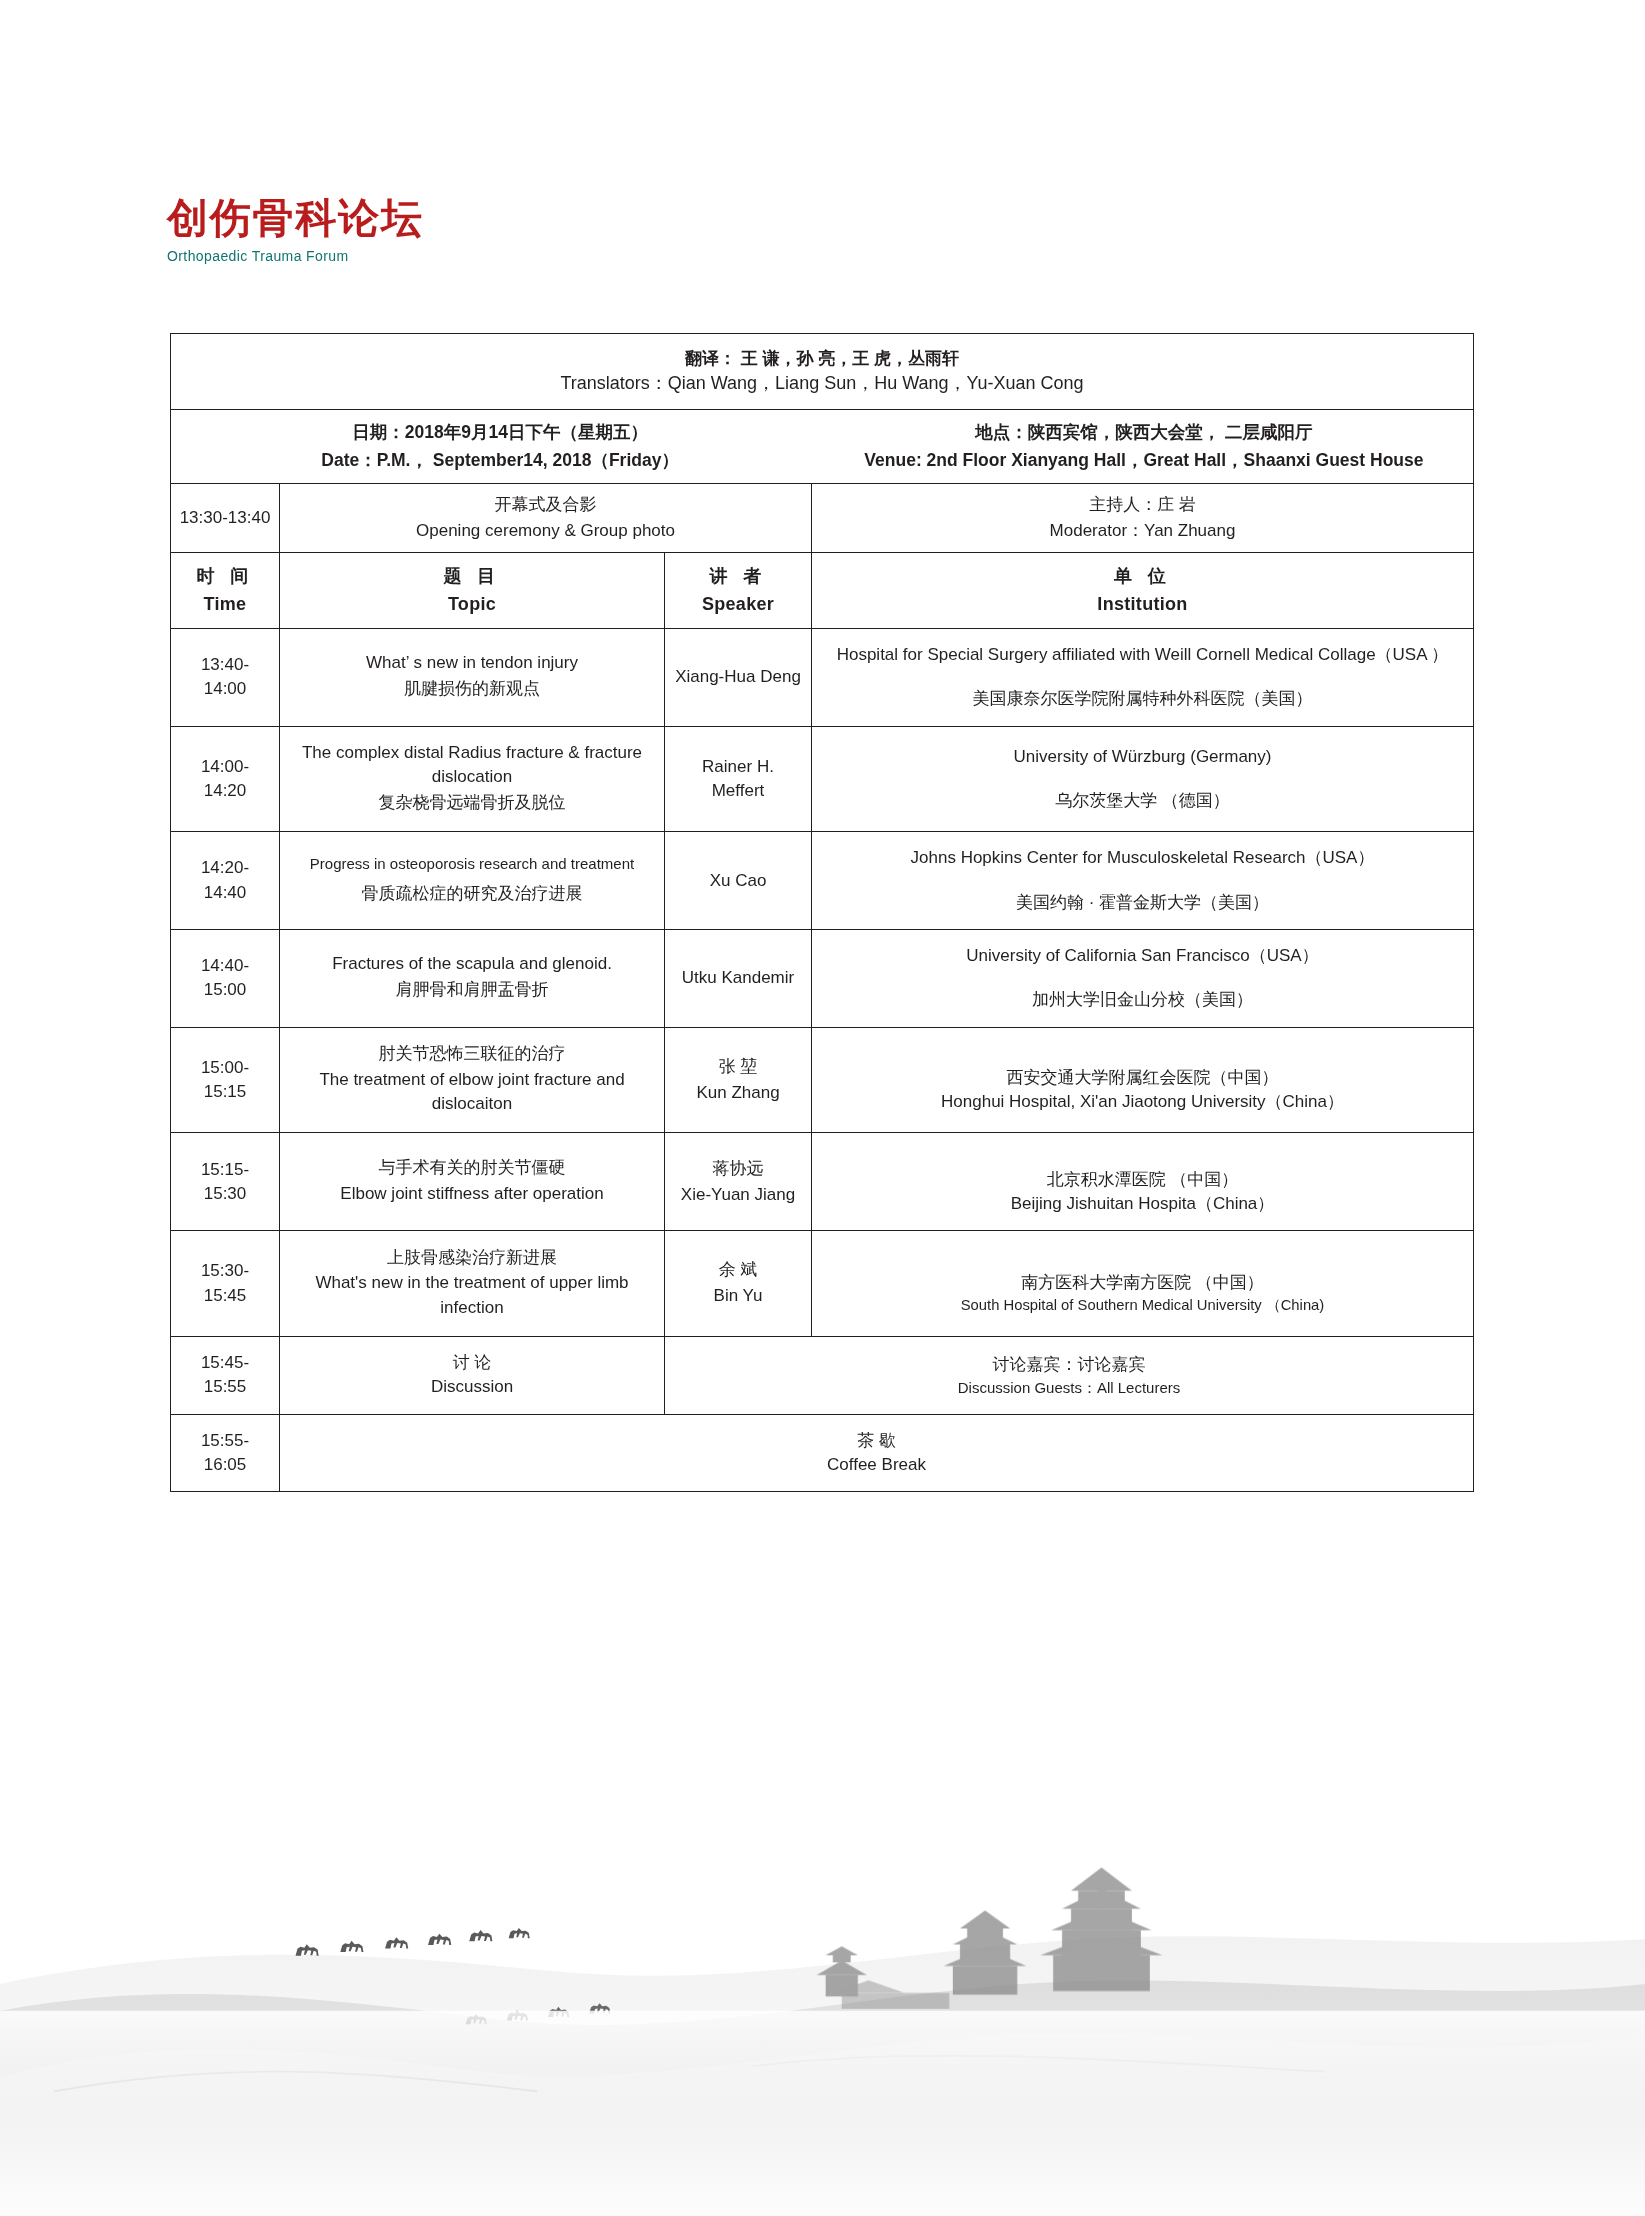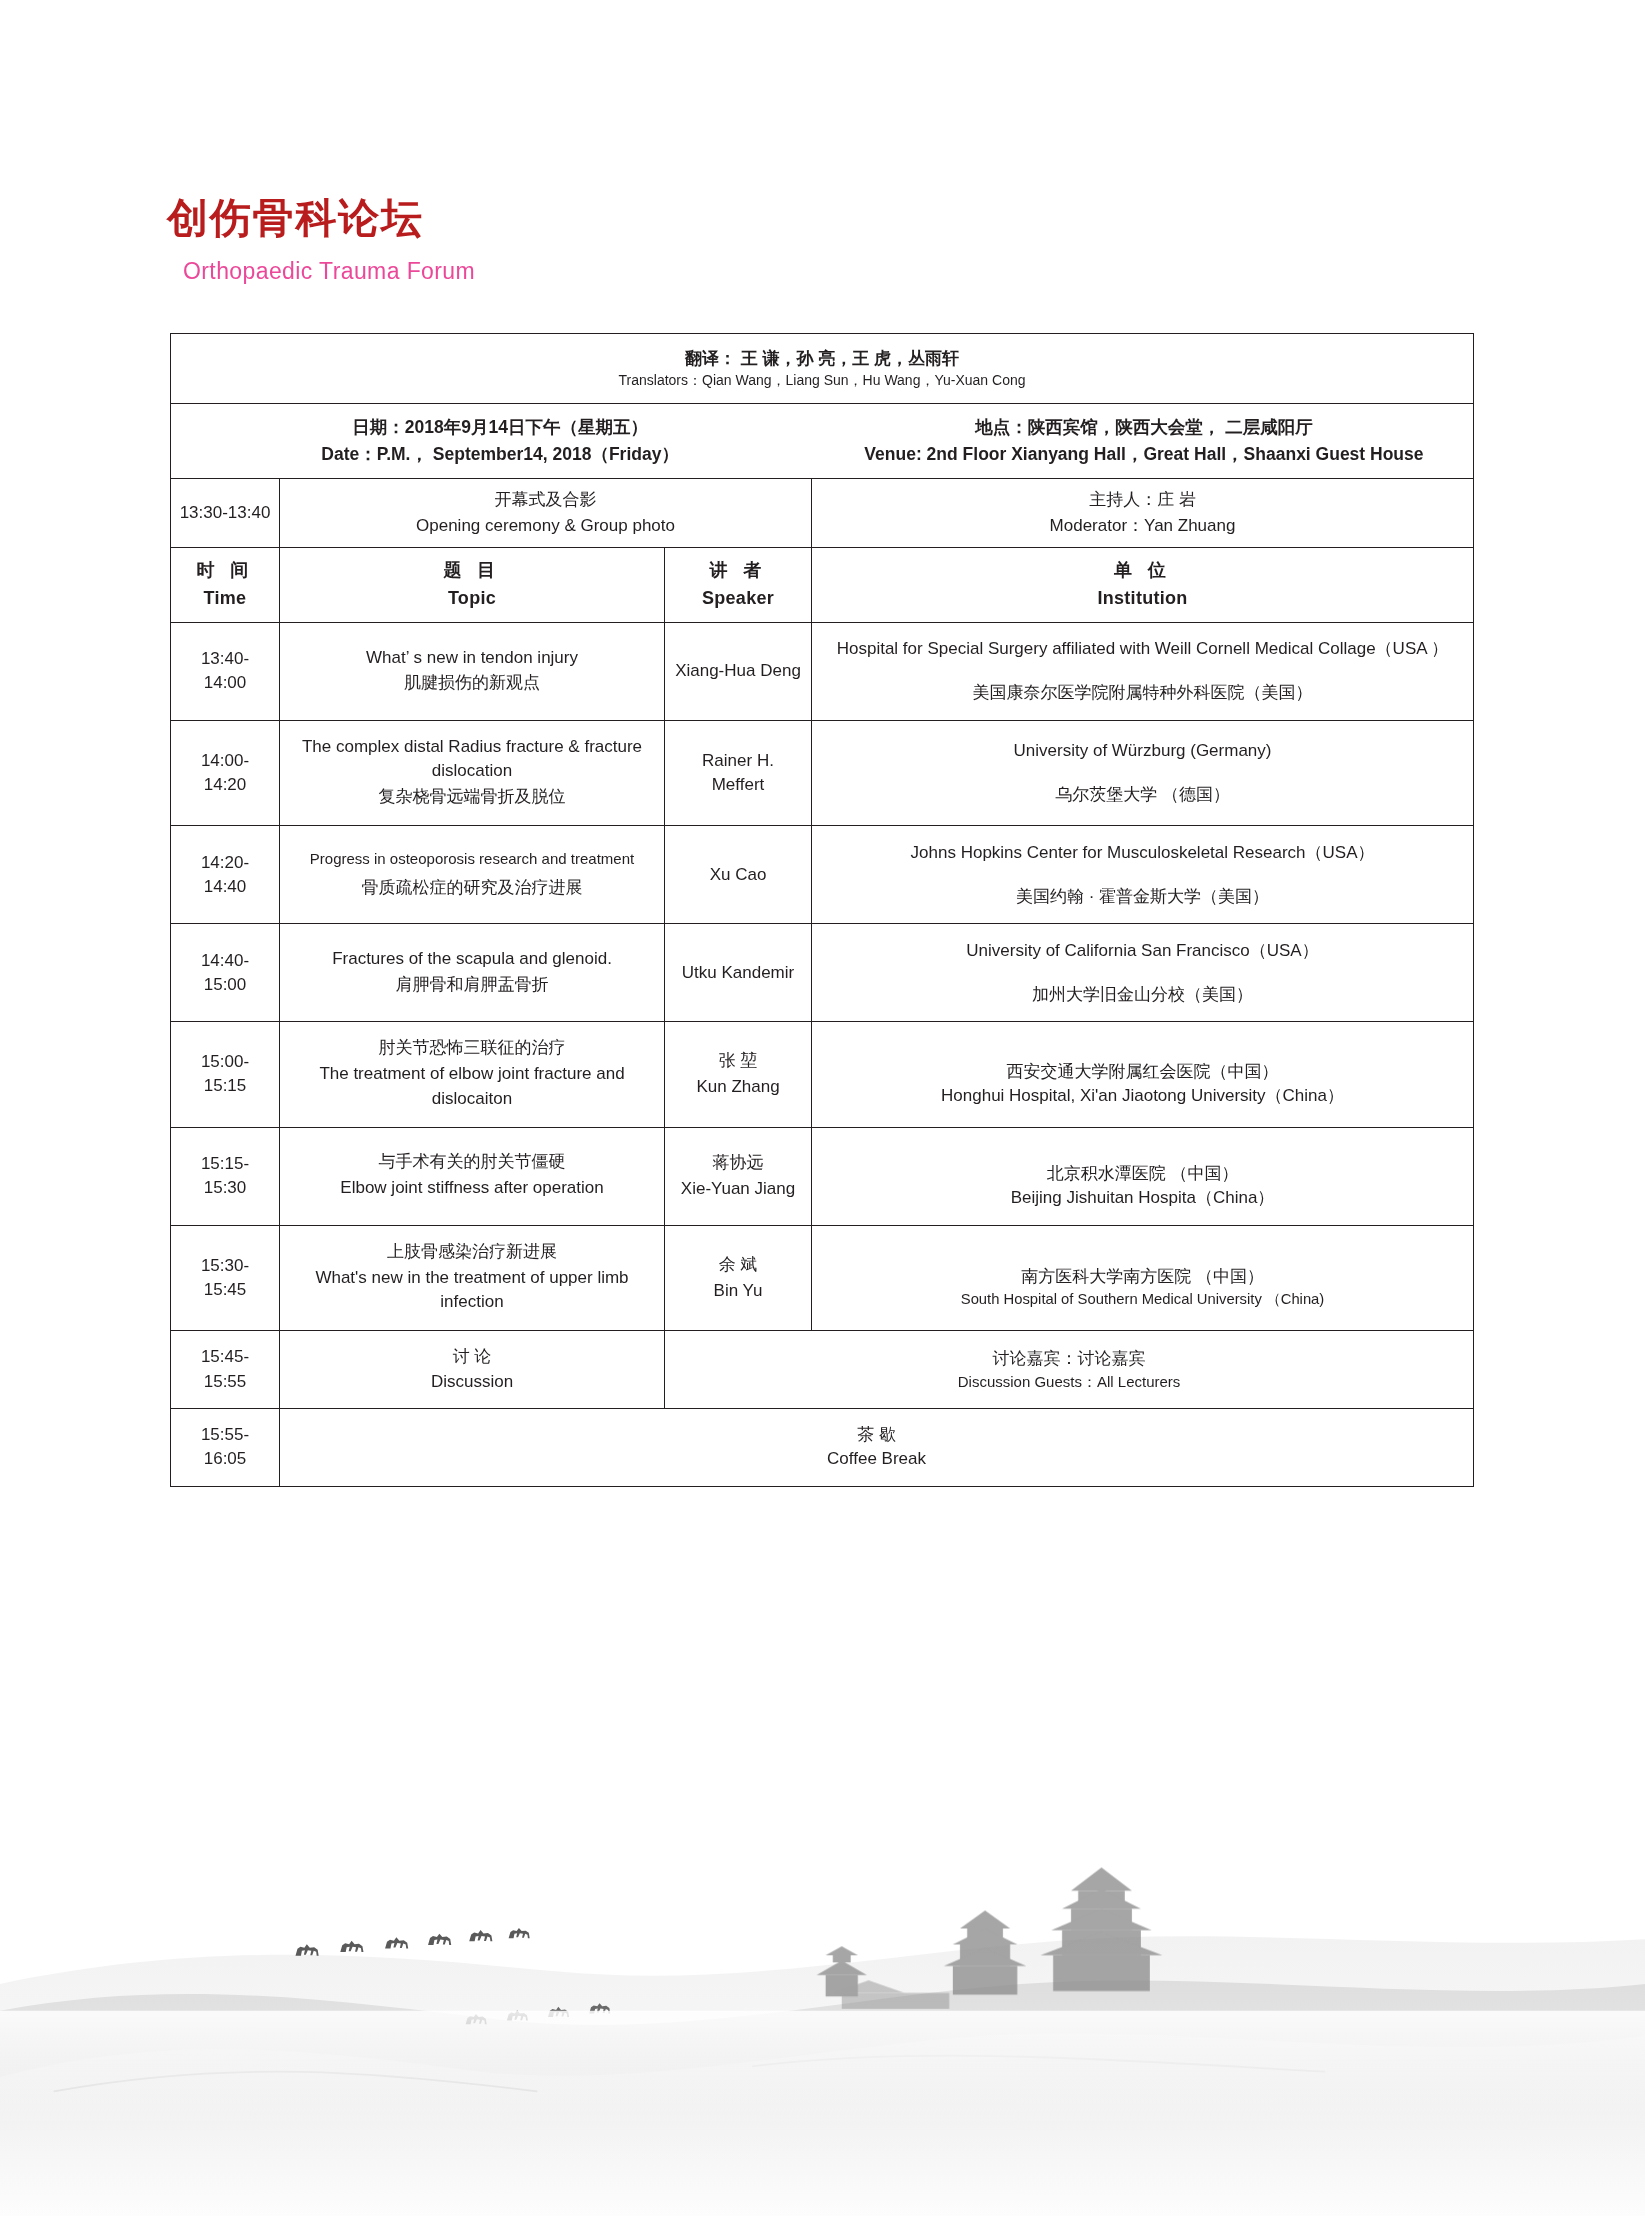--- a/index.html
+++ b/index.html
@@ -30,24 +30,24 @@
   }
   .header .title-cn {
     font-size: 41px;
     font-weight: bold;
     color: #b91c1c;
     letter-spacing: 1.8px;
     line-height: 1.15;
     margin: 0 0 5.4px 0;
   }
   .header .title-en {
-    font-size: 23px;
-    color: #ec4899;
+    font-size: 14px;
+    color: #0f766e;
     letter-spacing: 0.4px;
-    margin: 16px;
+    margin: 0;
   }
 
   
   .schedule {
     position: absolute;
     left: 170px;
     top: 333px;
     width: 1303px;
     border-collapse: collapse;
     table-layout: fixed;
@@ -61,21 +61,21 @@
   }
 
   .cell-cn { display: block; }
   .cell-en { display: block; }
 
   .row-translators td {
     padding: 12.5px 7.2px 12.5px 7.2px;
     font-size: 17px;
   }
   .row-translators .cell-cn { font-weight: bold; font-size: 17px; }
-  .row-translators .cell-en { font-size: 14px; text-align: center; }
+  .row-translators .cell-en { font-size: 18px; text-align: center; }
 
   .row-datevenue td { padding: 10.7px 7.2px; margin-left: 12px; }
   .datevenue-wrap {
     display: flex;
     width: 100%;
   }
   .dv-col {
     flex: 1 1 50%;
     text-align: center;
   }

